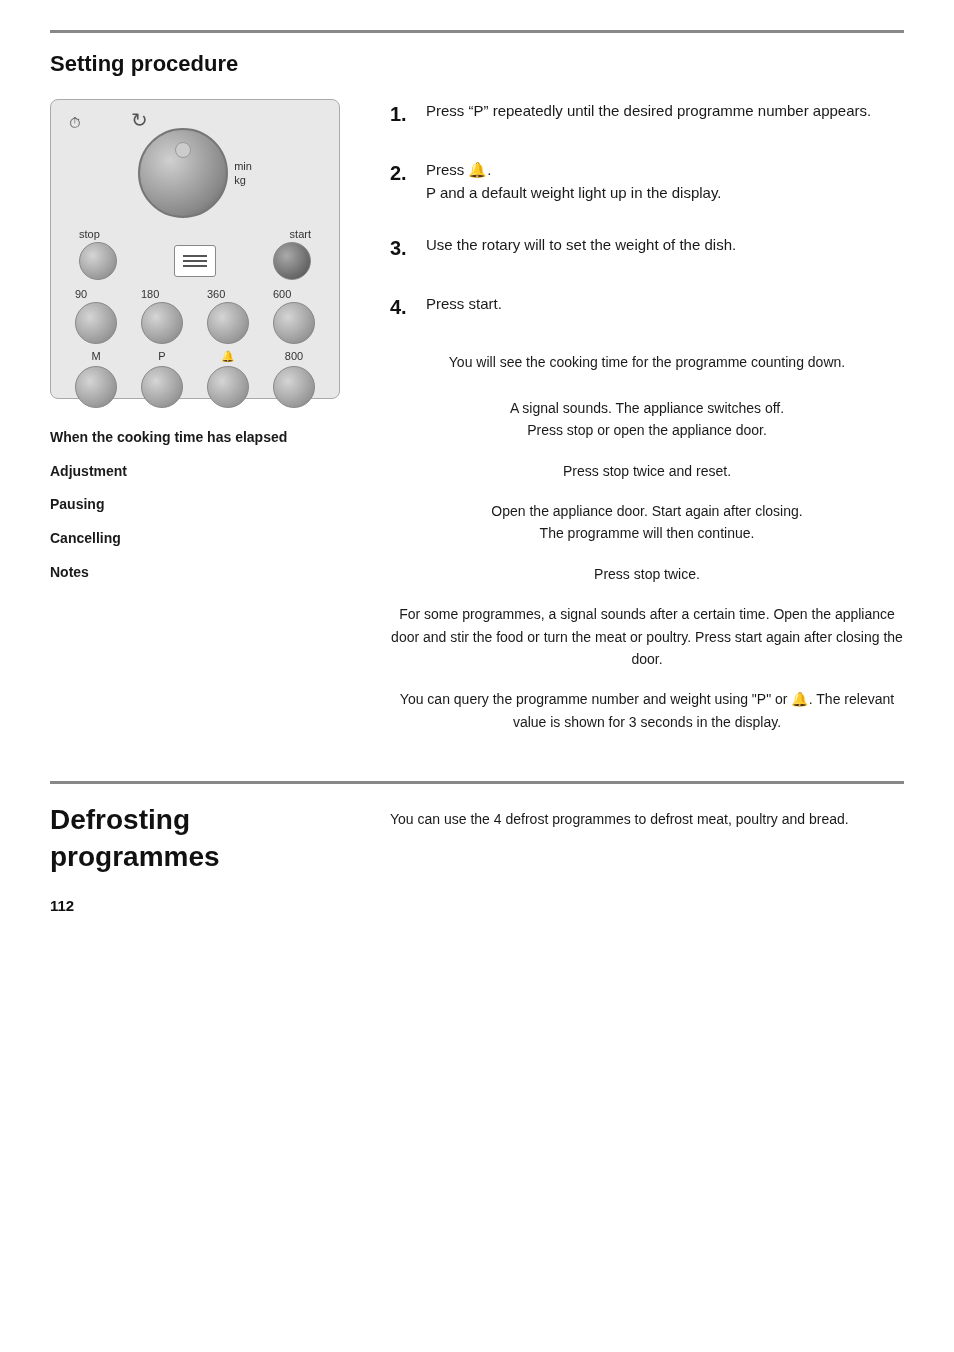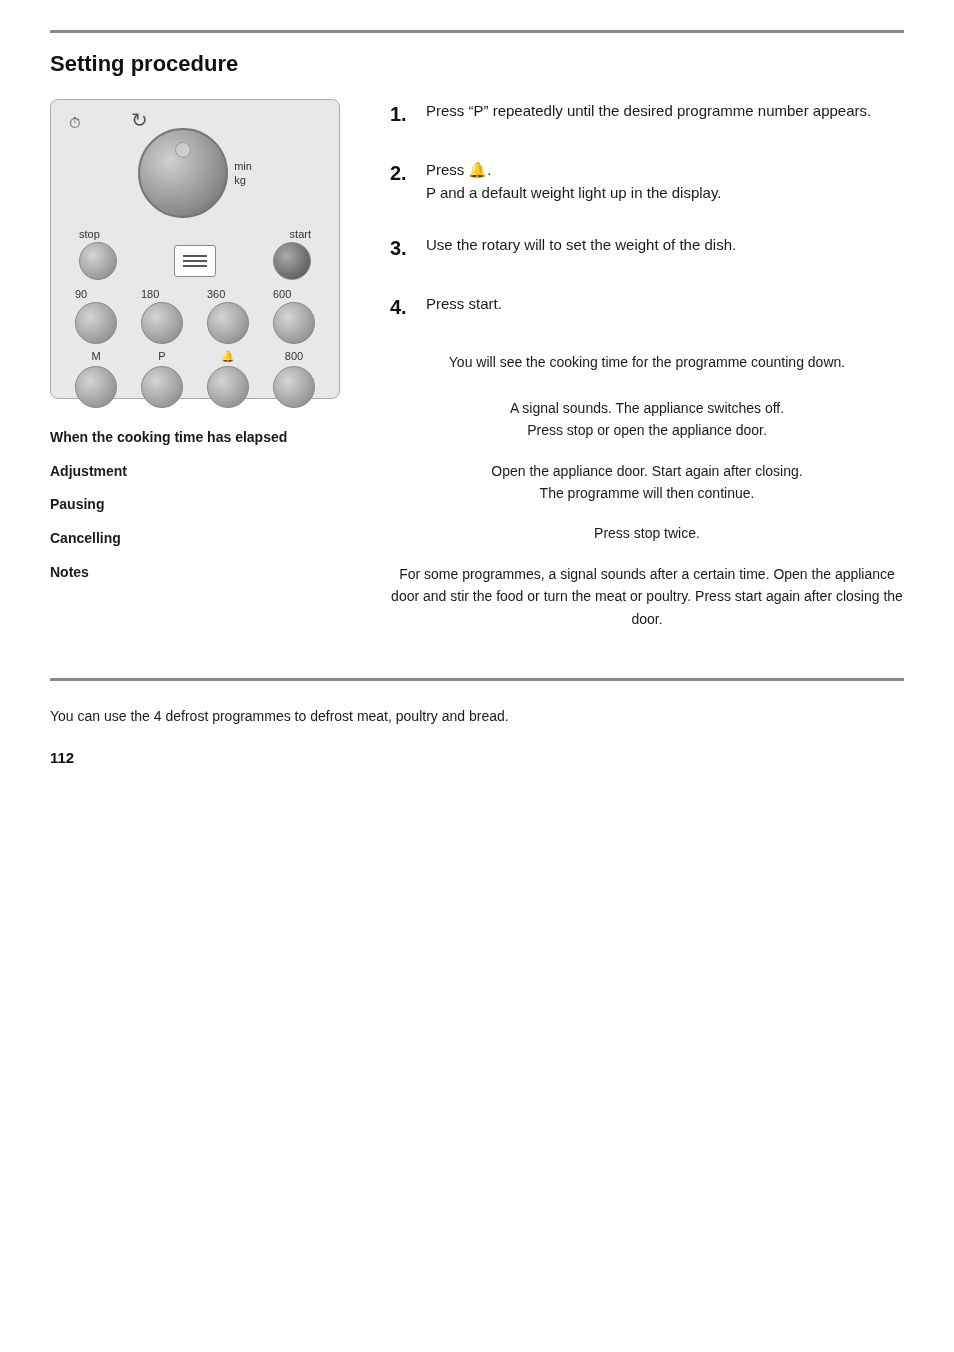--- a/index.html
+++ b/index.html
@@ -380,33 +380,38 @@
 
     <div class="step">
       <span class="step-number">4.</span>
       <span class="step-text" style="padding-left:8px;">Press start.</span>
     </div>
 
     <p class="running-text" style="margin-bottom:24px;">You will see the cooking time for the programme counting down.</p>
 
     <p class="running-text">A signal sounds. The appliance switches off.<br>Press stop or open the appliance door.</p>
 
+    <p class="running-text">Press stop twice and reset.</p>
 
     <p class="running-text">Open the appliance door. Start again after closing.<br>The programme will then continue.</p>
 
     <p class="running-text">Press stop twice.</p>
 
     <p class="running-text">For some programmes, a signal sounds after a certain time. Open the appliance door and stir the food or turn the meat or poultry. Press start again after closing the door.</p>
 
+    <p class="running-text">You can query the programme number and weight using "P" or 🔔. The relevant value is shown for 3 seconds in the display.</p>
 
   </div>
 
 </div>
 
 <div class="mid-rule"></div>
 
 <div class="defrost-layout">
+  <div class="defrost-left">
+    <h2 class="defrost-heading">Defrosting<br>programmes</h2>
+  </div>
   <div class="defrost-right">
     <p>You can use the 4 defrost programmes to defrost meat, poultry and bread.</p>
   </div>
 </div>
 
 <p class="page-number">112</p>
 
 </body></html>

